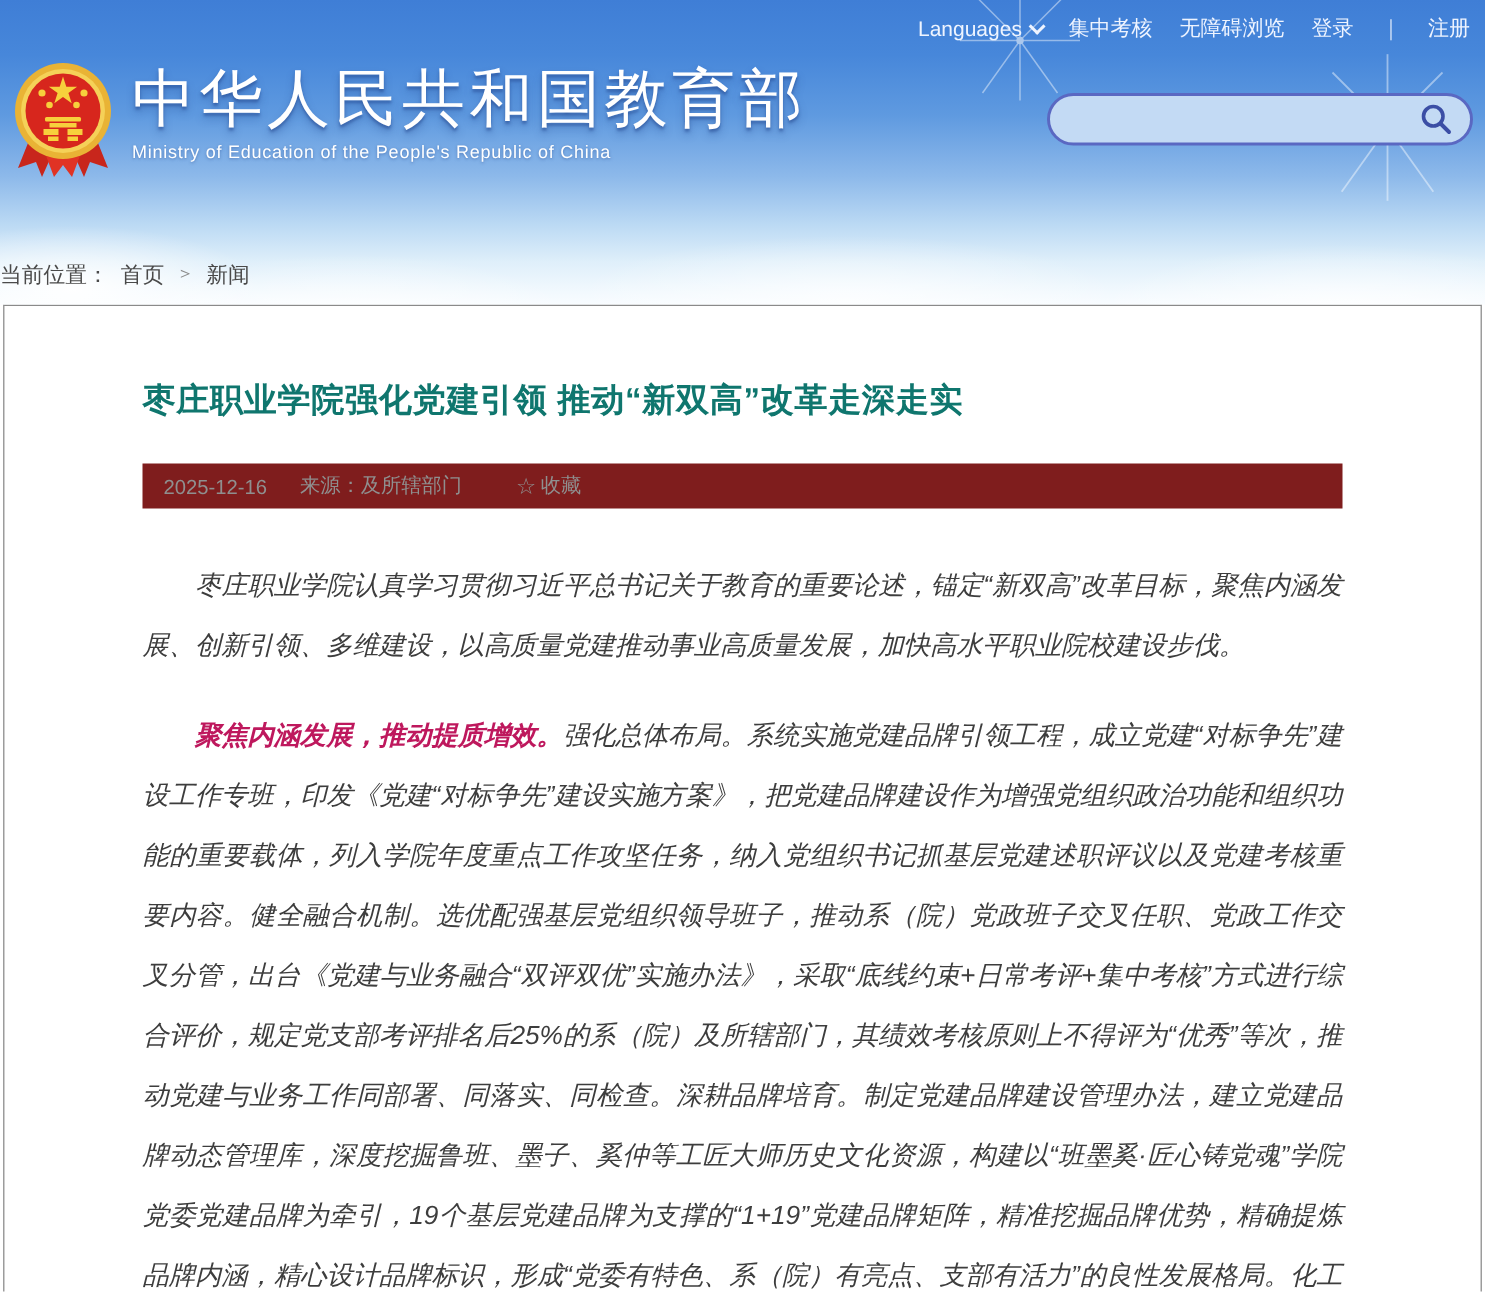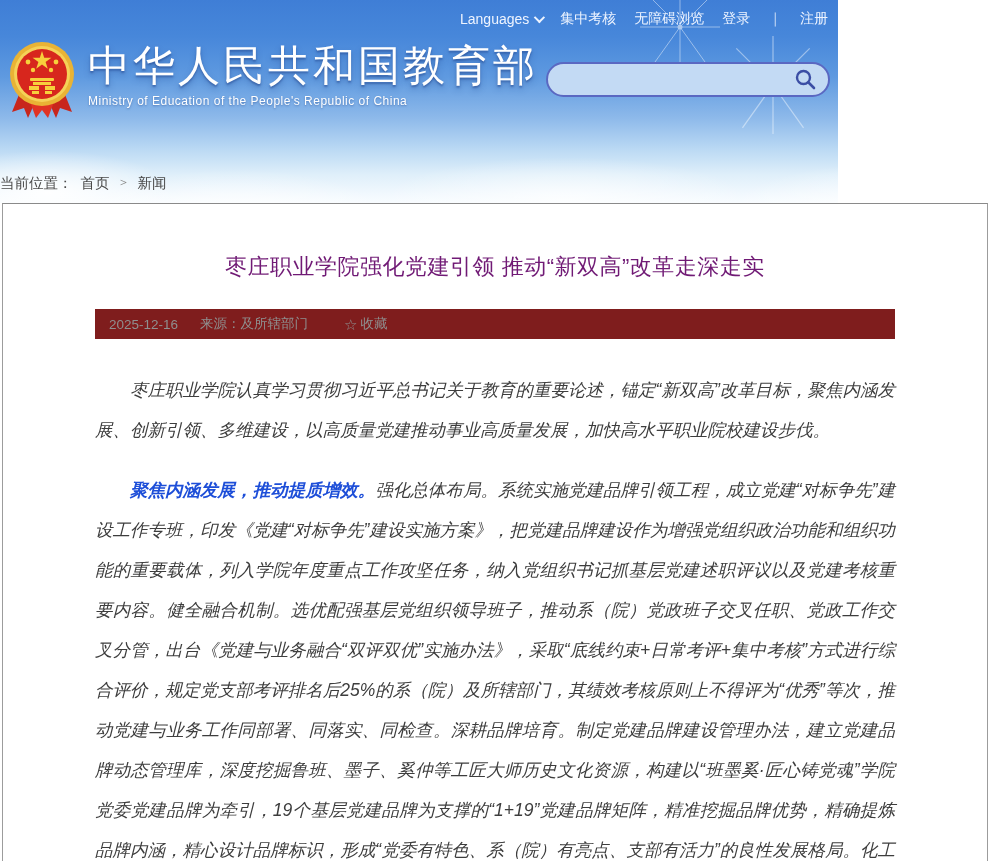--- a/index.html
+++ b/index.html
@@ -6,21 +6,21 @@
   html, body {
     width: 990px; height: 861px;
     font-family: "Liberation Sans", "DejaVu Sans", sans-serif;
     background: #ffffff;
     overflow: hidden;
   }
 
   
   .site-header {
     position: relative;
-    width: 838px; height: 203px;
+    width: 990px; height: 203px;
     background: linear-gradient(180deg,
       #3f7ed6 0%, #4787da 18%, #5f9ae0 38%,
       #8db9ea 58%, #bcdaf4 74%, #dfeffa 86%, #f2f9fe 96%, #f8fcff 100%);
     overflow: hidden;
   }
   
   .site-header::after {
     content: "";
     position: absolute; left: -40px; bottom: -48px;
     width: 1100px; height: 130px;
@@ -93,22 +93,21 @@
   .content-box {
     width: 986px; margin: 0 2px;
     min-height: 658px;
     background: #ffffff;
     border: 1px solid #9c9c9c;
     border-top-color: #8a8a8a;
   }
   .content-inner { width: 800px; margin: 0 auto; padding-top: 48px; }
 
   .article-title {
-    text-align: center;
-    font-size: 22px; font-weight: normal; color: #701a75;
+    font-size: 22px; font-weight: bold; color: #0f766e;
     letter-spacing: .5px;
   }
 
   .meta-bar {
     margin-top: 27px; height: 30px;
     background: #7f1d1d;
     display: flex; align-items: center;
     font-size: 13.5px; color: #8f8f8f;
     padding-left: 14px;
   }
@@ -116,21 +115,21 @@
   .meta-source { margin-right: 36px; }
   .favorite { display: inline-flex; align-items: center; gap: 3px; cursor: pointer; color: #8f8f8f; }
   .star-glyph { font-size: 15px; line-height: 1; }
 
   .article-body p {
     font-size: 17.5px; line-height: 40px; color: #3d3d3d;
     text-indent: 2em; text-align: justify; font-style: italic;
   }
   .article-body p:first-of-type { margin-top: 31px; }
   .article-body p + p { margin-top: 20px; }
-  .article-body .lead { font-weight: bold; color: #1d4ed8; }
+  .article-body .lead { font-weight: bold; color: #be185d; }
 </style>
 </head>
 <body>
 
 <div class="site-header">
 
   <svg class="dandelion" style="top:-18px;left:635px" width="90" height="90" viewBox="0 0 90 90">
     <g stroke="#ffffff" stroke-width="1" opacity=".8">
       <line x1="45" y1="45" x2="45" y2="5"></line>
         <line x1="45" y1="45" x2="75" y2="15"></line>

